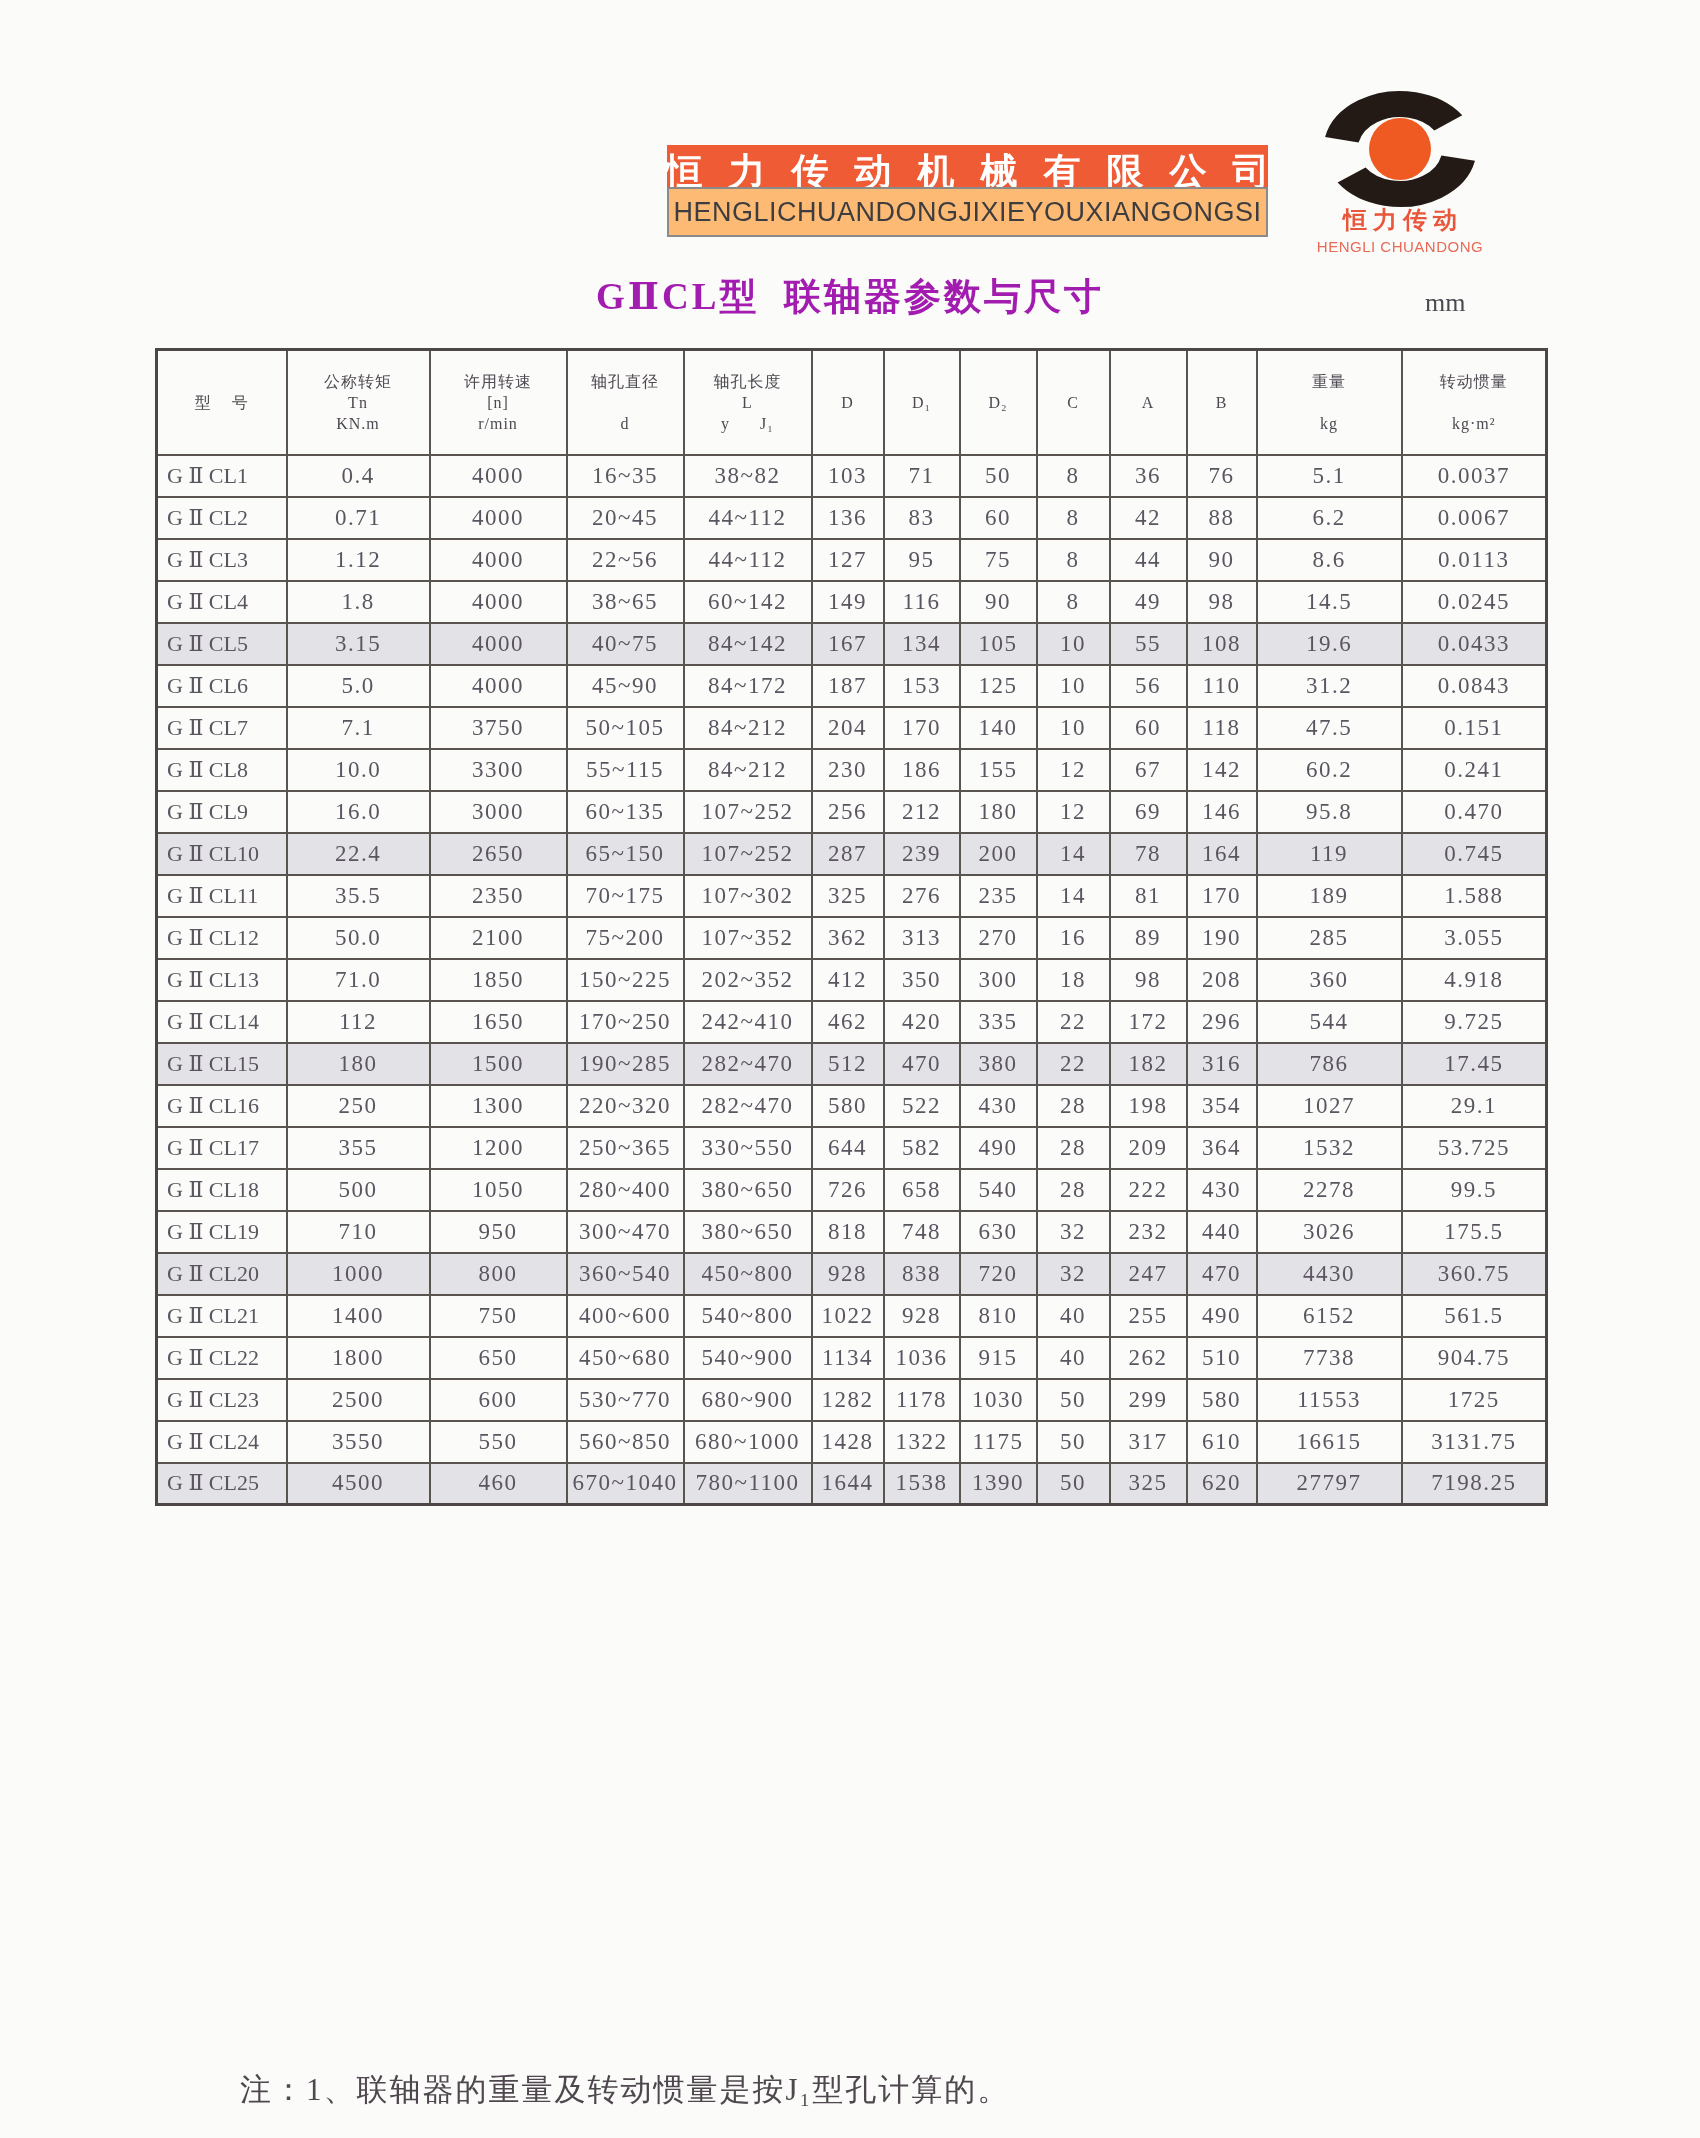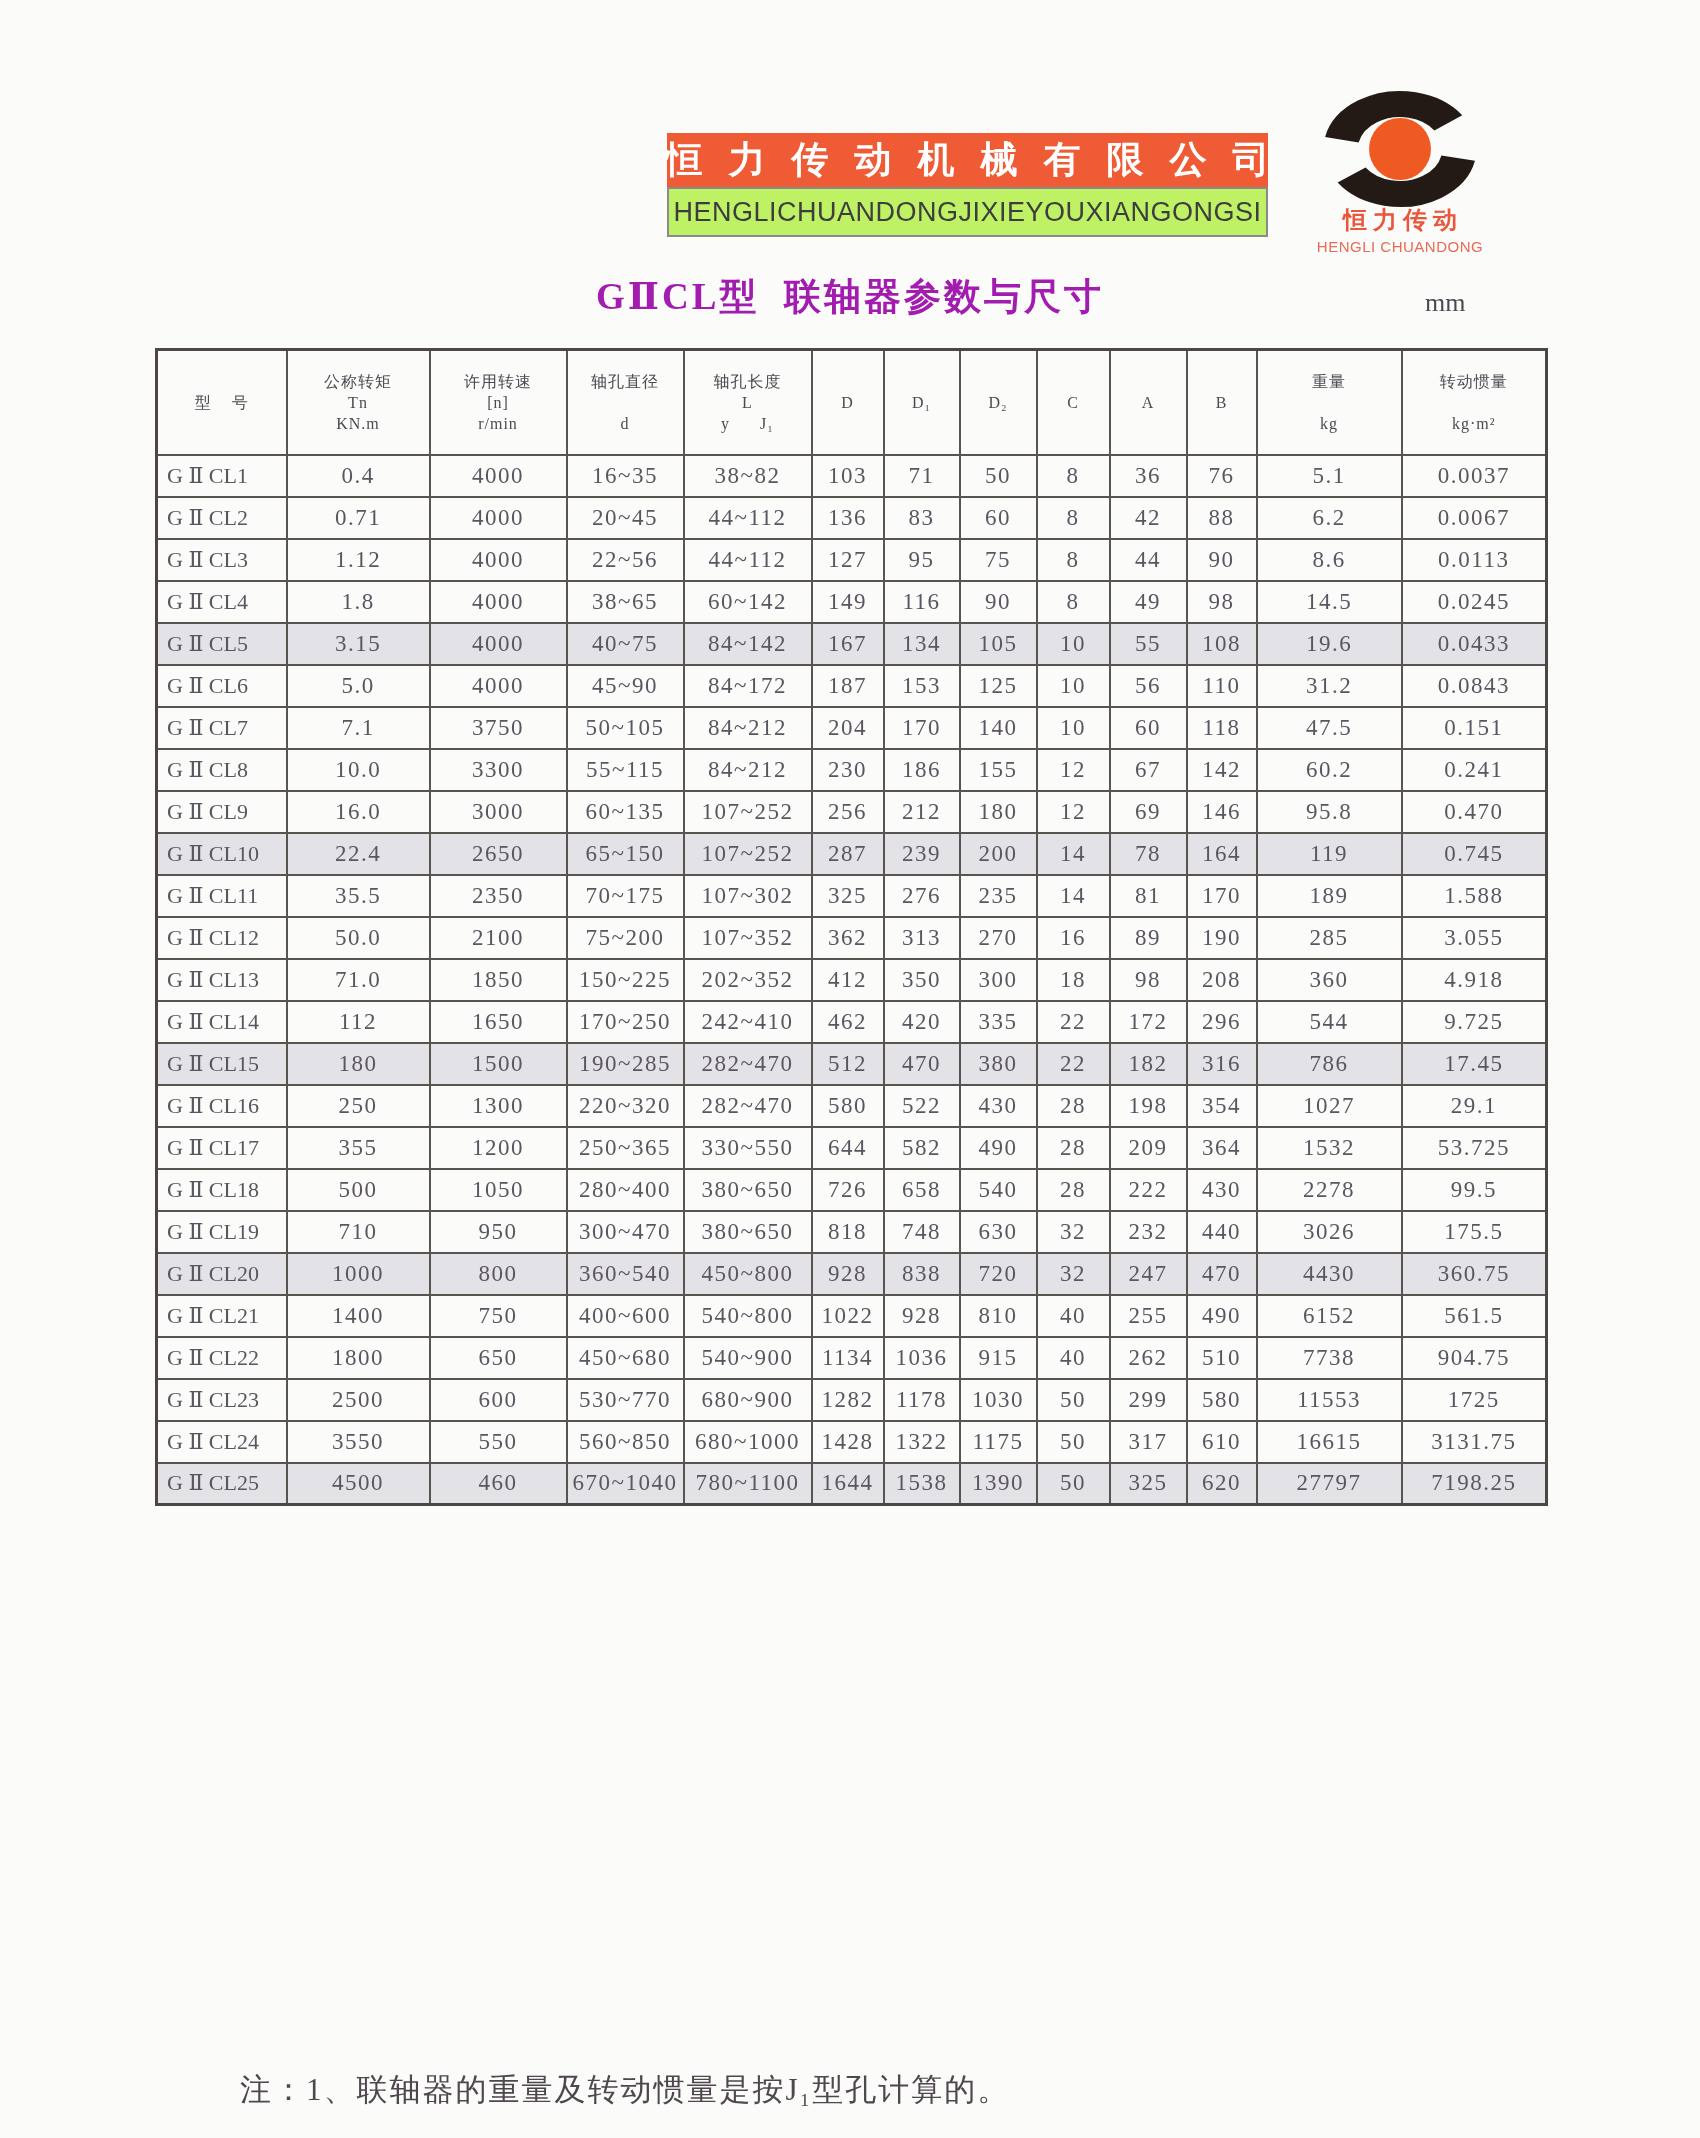--- a/index.html
+++ b/index.html
@@ -15,21 +15,21 @@
   .banner{
     position:absolute;left:667px;top:133px;width:601px;height:54px;
     display:flex;align-items:center;justify-content:center;
   }
   .banner-cn{
     color:#ffffff;font-size:37px;font-weight:bold;letter-spacing:26px;
     text-indent:26px;white-space:nowrap;
   }
   .subbanner{
     position:absolute;left:667px;top:187px;width:601px;height:50px;
-    background:#bef264;border:2px solid #8a8a8a;box-sizing:border-box;
+    background:#fdba74;border:2px solid #8a8a8a;box-sizing:border-box;
     display:flex;align-items:center;justify-content:center;
   }
   .banner-en{
     font-family:"Liberation Sans","DejaVu Sans",sans-serif;
     color:#3d3d3f;font-size:27px;font-weight:500;letter-spacing:0.5px;white-space:nowrap;
   }
   .logo{
     position:absolute;left:1300px;top:78px;width:200px;height:180px;
     text-align:center;
   }
@@ -85,21 +85,21 @@
     font-size:31px;color:#4f474e;letter-spacing:2px;line-height:51px;
     white-space:pre;
   }
   .note-line{display:block;}
 </style>
 </head>
 <body>
 
 <div class="page">
 
-  <div class="banner" style="background:#ee5b35;">
+  <div class="banner" style="background:#ee5b35;margin-top:12px;">
     <span class="banner-cn">恒力传动机械有限公司</span>
   </div>
   <div class="subbanner">
     <span class="banner-en">HENGLICHUANDONGJIXIEYOUXIANGONGSI</span>
   </div>
 
   <div class="logo">
     <svg width="176" height="142" viewBox="0 0 176 142">
       <g transform="translate(88,71) scale(1.32,1) rotate(12)">
         <circle r="45" fill="none" stroke="#241a15" stroke-width="26" stroke-dasharray="104 37"></circle>

